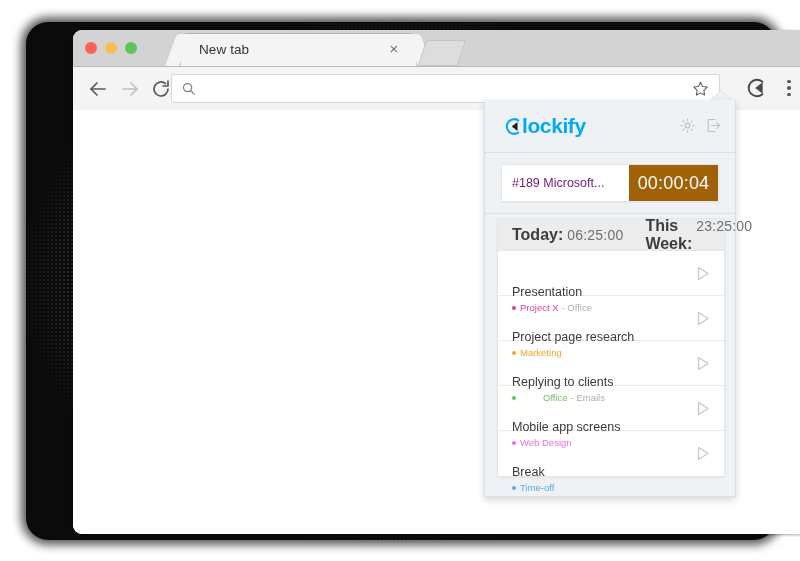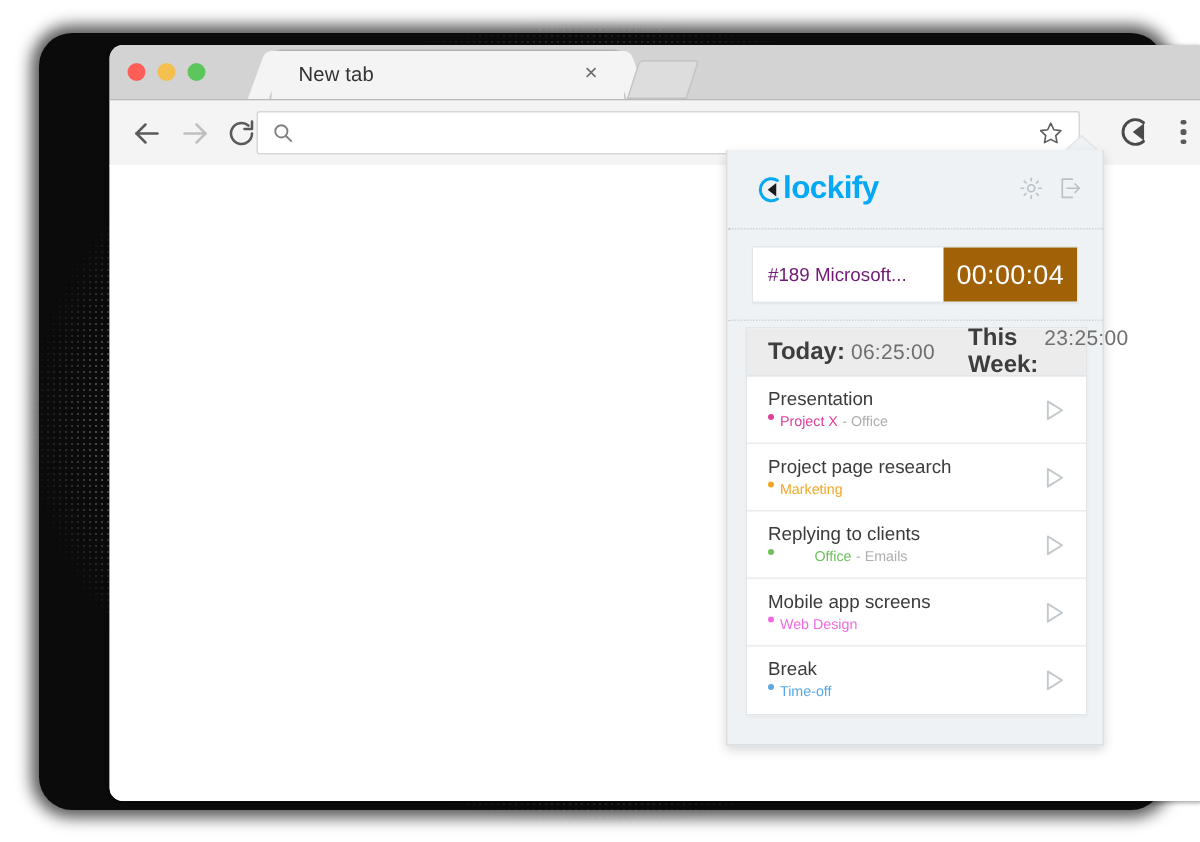--- a/index.html
+++ b/index.html
@@ -341,27 +341,28 @@
     height: 45px;
     border-bottom: 1px solid #ececec;
     box-sizing: border-box;
     padding: 7px 0 0 14px;
   }
   .entry:last-child { border-bottom: none; }
   .entry-title {
     font-size: 12.5px;
     color: #3b3b3b;
     line-height: 16px;
+    margin-top: 26px;
   }
   .entry-meta {
     margin-top: 2px;
     font-size: 9.5px;
     line-height: 12px;
     display: flex;
-    align-items: flex-start;
+    align-items: center;
   }
   .meta-dot {
     width: 4px; height: 4px;
     border-radius: 50%;
     margin-right: 4px;
     display: inline-block;
   }
   .meta-task { color: #adadad; margin-left: 3px; }
   .entry-play {
     position: absolute;

